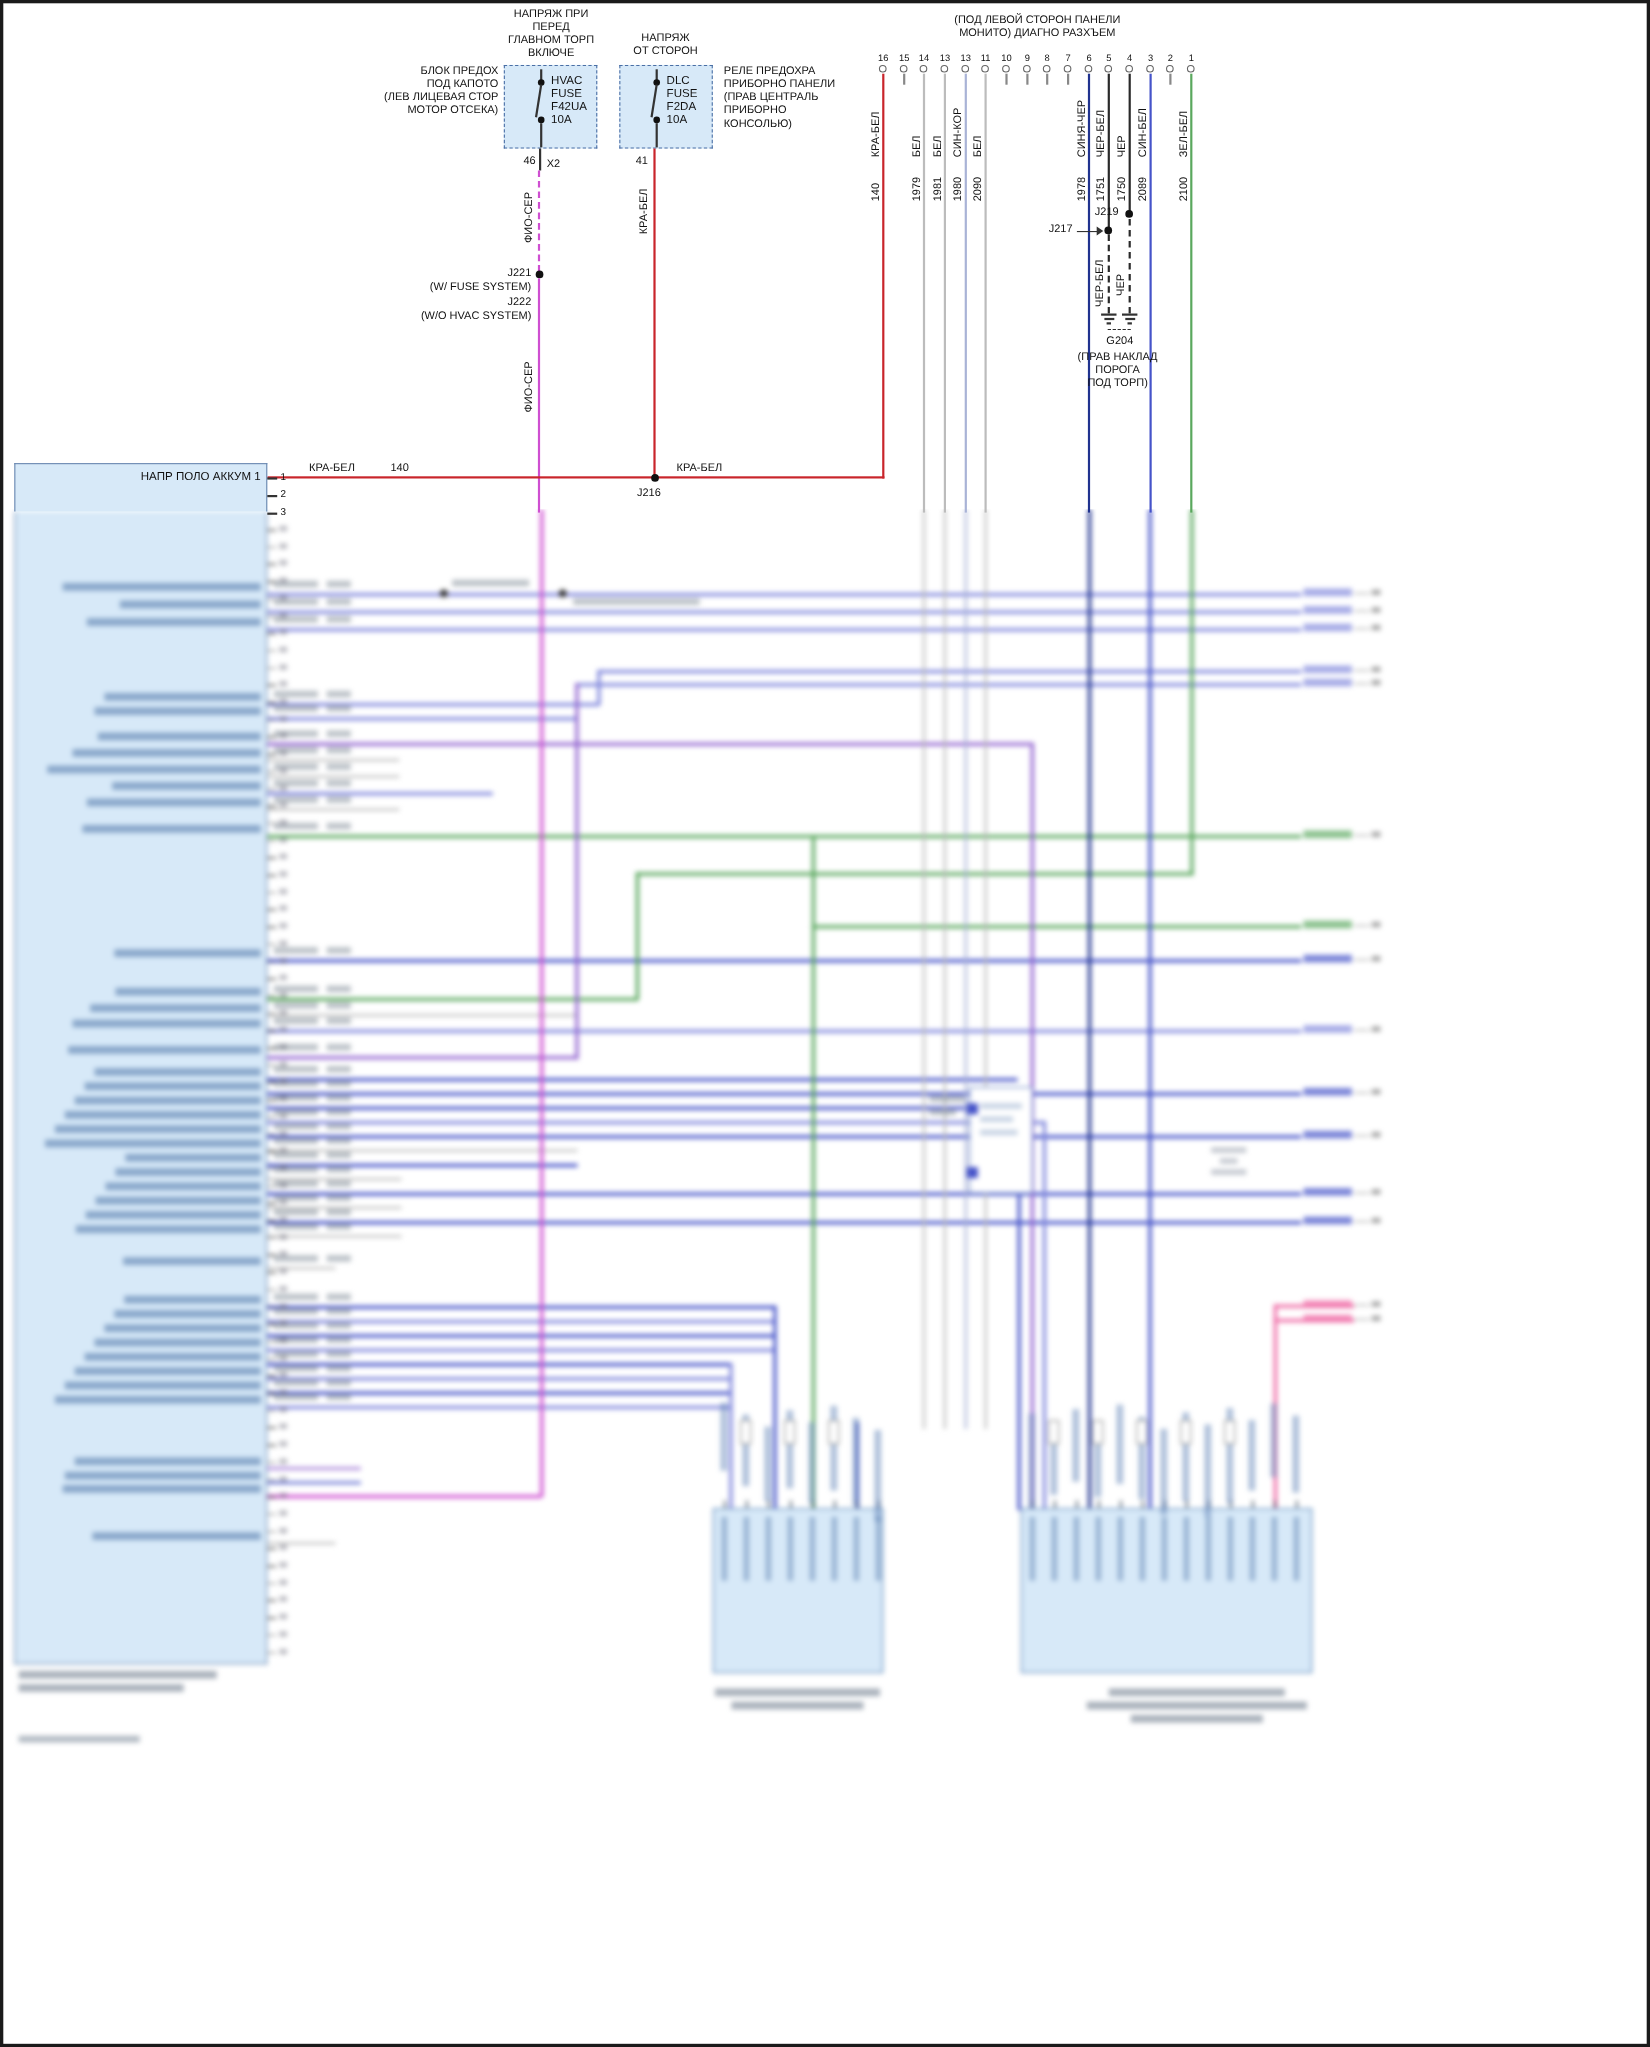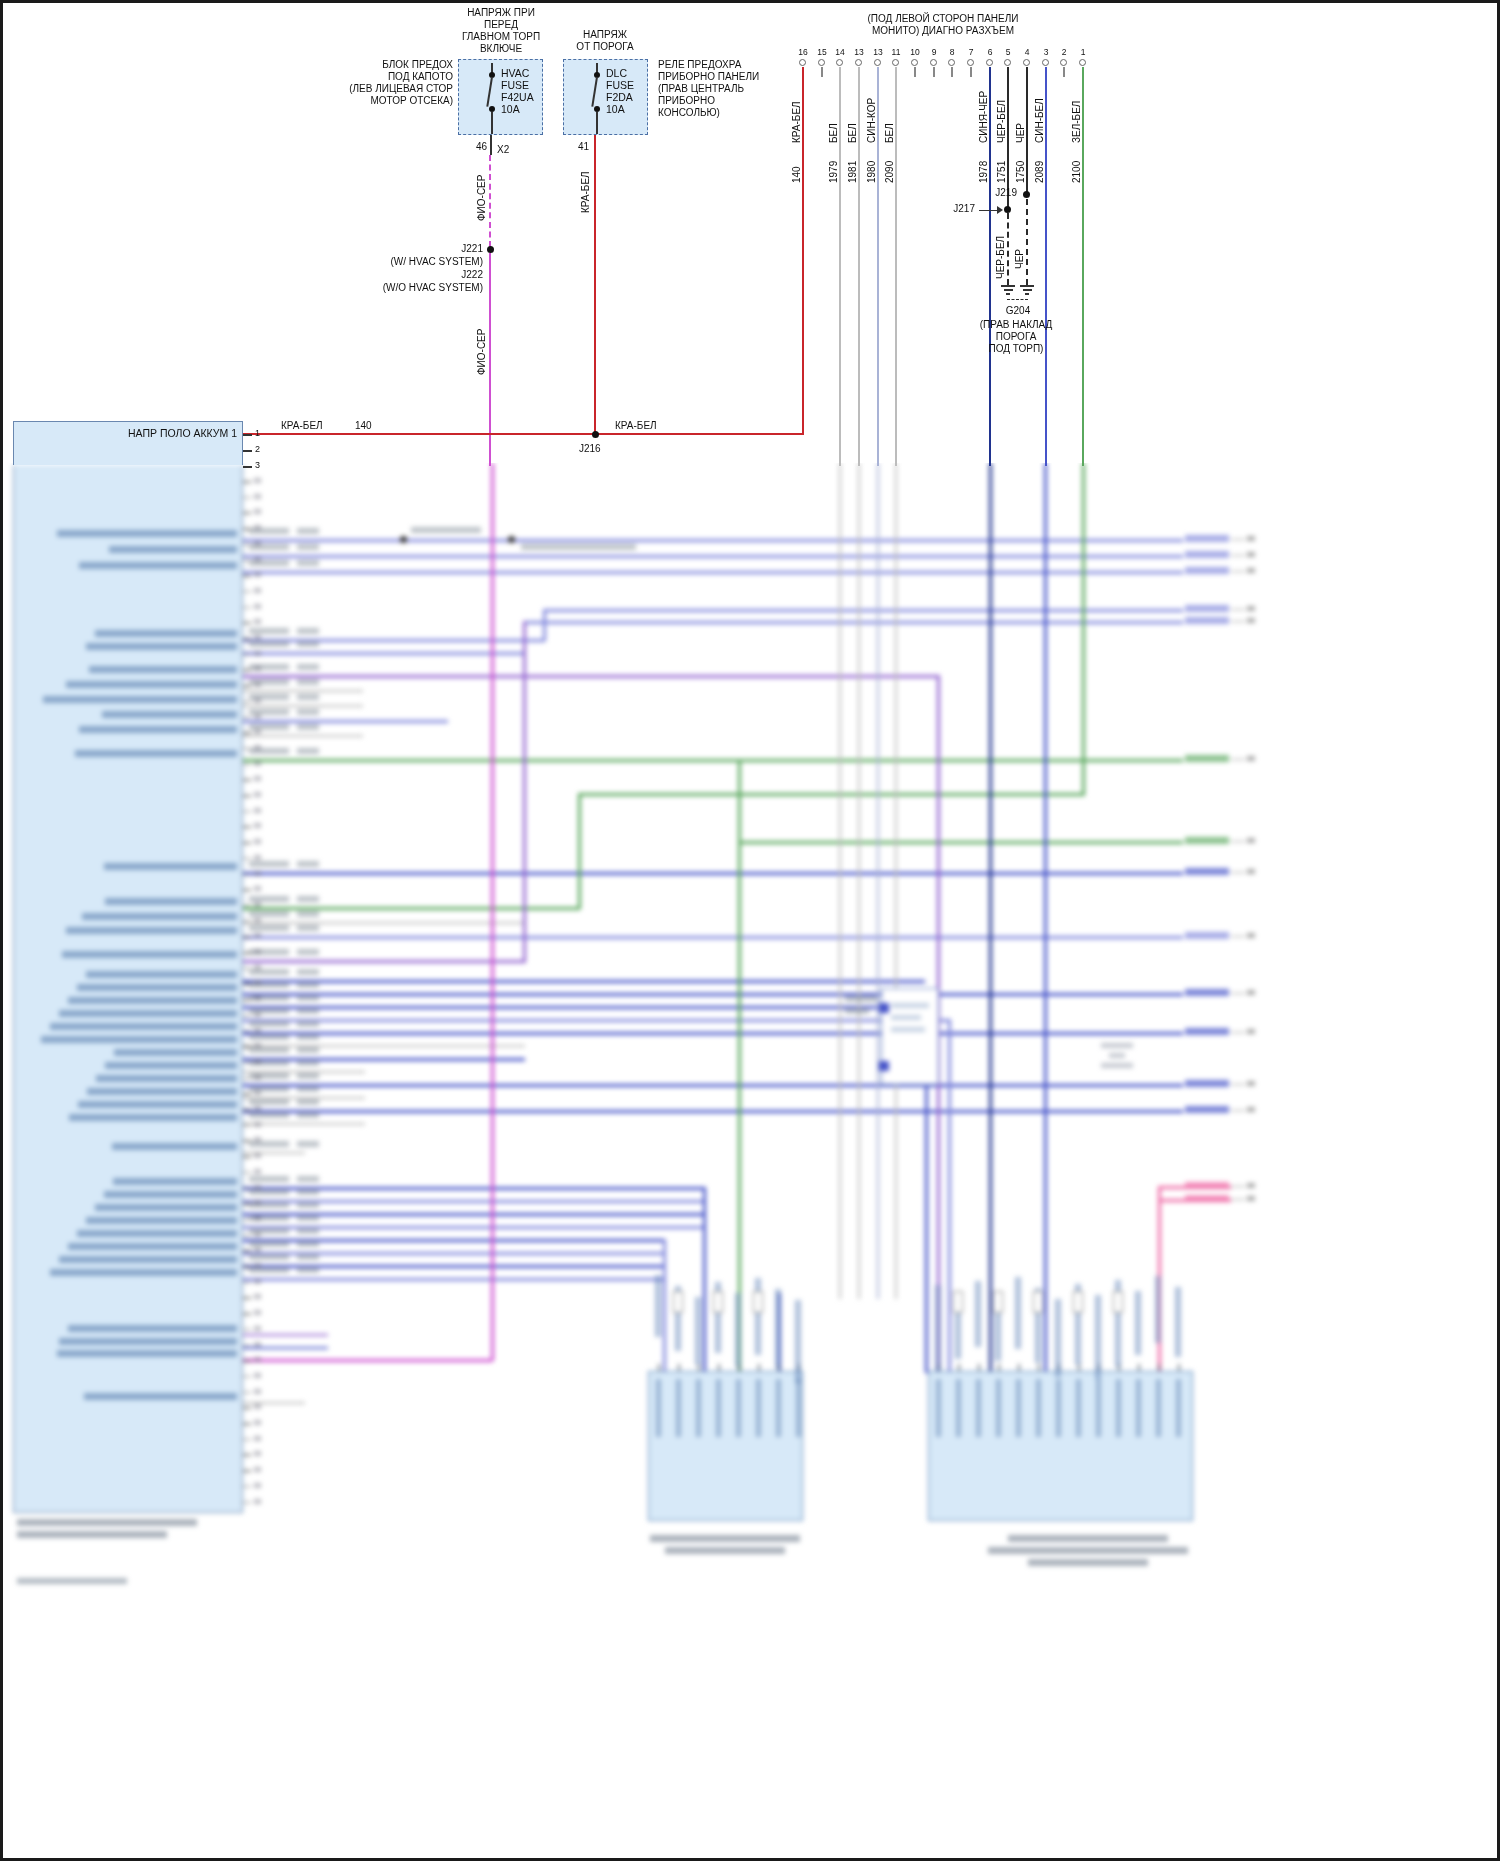--- a/index.html
+++ b/index.html
@@ -483,21 +483,21 @@
   <div id="sharp">
 
     <div class="ts ctr" style="left:420px;top:4px;width:156px;">
         <div>НАПРЯЖ ПРИ</div>
         <div>ПЕРЕД</div>
         <div>ГЛАВНОМ ТОРП</div>
         <div>ВКЛЮЧЕ</div>
       </div>
     <div class="ts ctr" style="left:558px;top:26px;width:88px;">
         <div>НАПРЯЖ</div>
-        <div>ОТ ПОРОГА</div>
+        <div>ОТ СТОРОН</div>
       </div>
     <div class="ts ctr" style="left:820px;top:10px;width:240px;">
         <div>(ПОД ЛЕВОЙ СТОРОН ПАНЕЛИ</div>
         <div>МОНИТО) ДИАГНО РАЗХЪЕМ</div>
       </div>
 
     <div class="ts rgt" style="left:310px;top:56px;width:140px;">
         <div>БЛОК ПРЕДОХ</div>
         <div>ПОД КАПОТО</div>
         <div>(ЛЕВ ЛИЦЕВАЯ СТОР</div>
@@ -545,21 +545,21 @@
 
     <div class="vl" style="left:487px;top:132px;width:1.8px;height:20px;background:#333;"></div>
     <div class="vl" style="left:486px;top:152px;width:0;height:92px;border-left:2.2px dashed #cf4fd1;"></div>
     <div class="vt" style="left:473px;top:218px;">ФИО-СЕР</div>
     <div class="dot" style="left:484px;top:243px;"></div>
     <div class="vl" style="left:486px;top:250px;width:2.2px;height:213px;background:#cf4fd1;"></div>
     <div class="vt" style="left:473px;top:372px;">ФИО-СЕР</div>
 
     <div class="ts rgt" style="left:320px;top:239px;width:160px;line-height:13px;">
       <div>J221</div>
-      <div>(W/ HVAC SYSTEM)</div>
+      <div>(W/ FUSE SYSTEM)</div>
       <div>J222</div>
       <div>(W/O HVAC SYSTEM)</div>
     </div>
 
     <div class="vl" style="left:591px;top:132px;width:2px;height:301px;background:#c9252b;"></div>
     <div class="vt" style="left:577px;top:210px;">КРА-БЕЛ</div>
 
     <div class="hl" style="left:240px;top:430px;width:561px;height:2px;background:#c9252b;"></div>
     <div class="ts" style="left:278px;top:417px;">КРА-БЕЛ</div>
     <div class="ts" style="left:352px;top:417px;">140</div>

